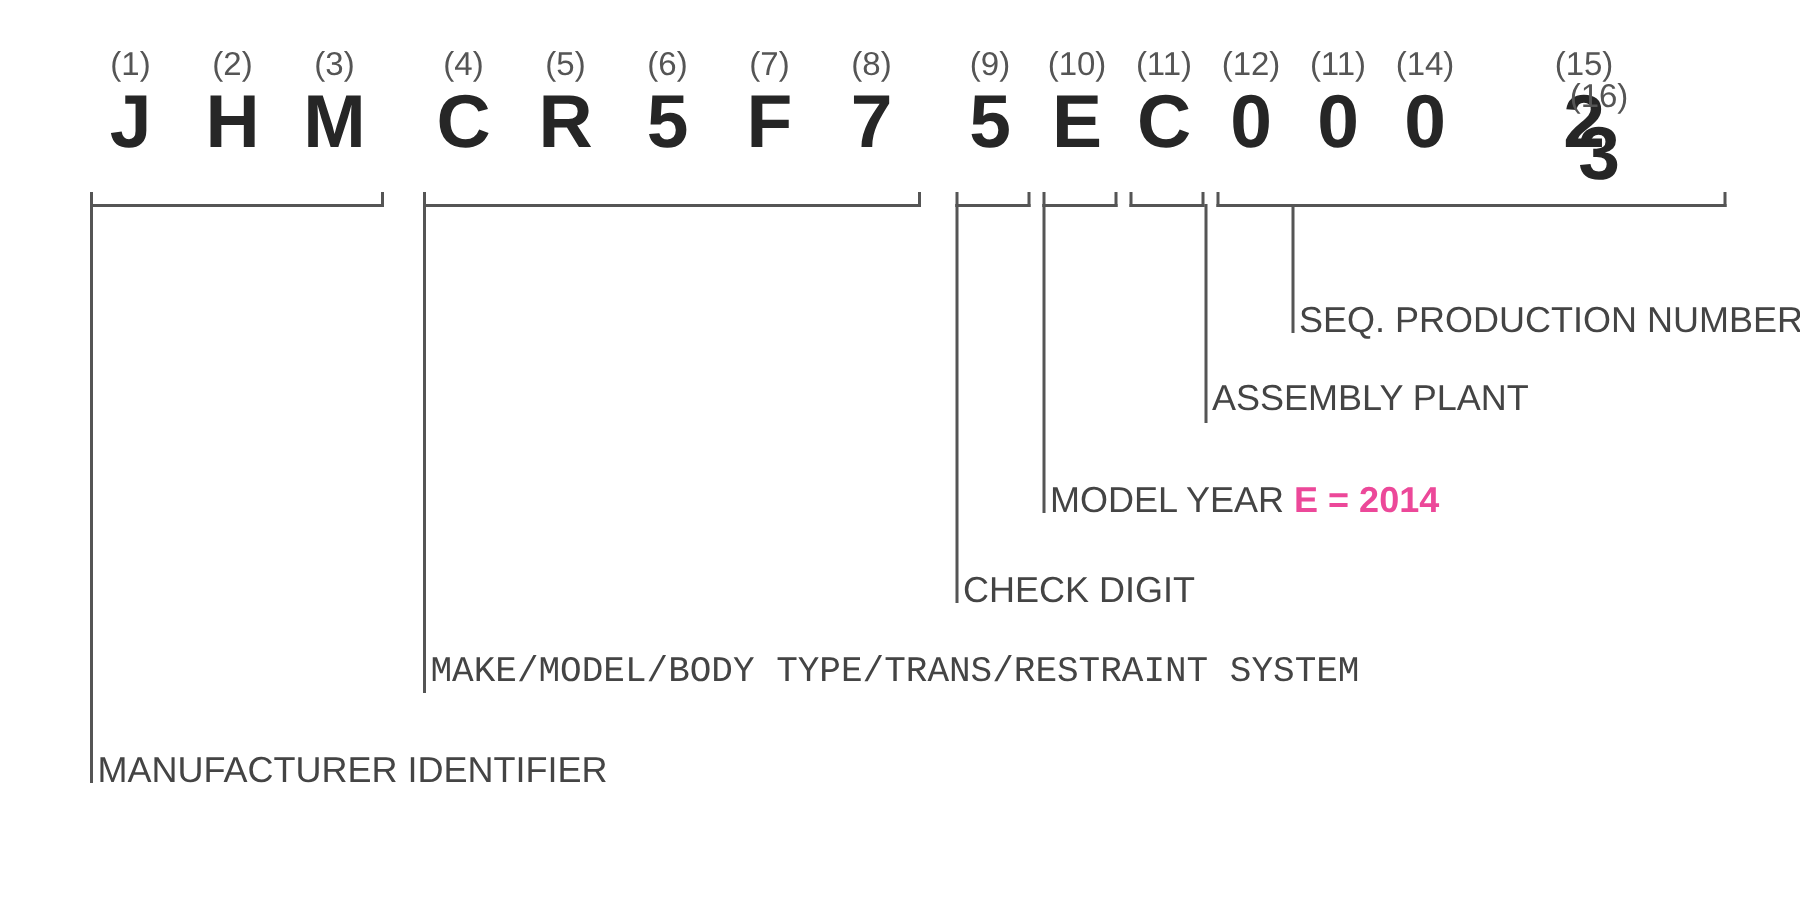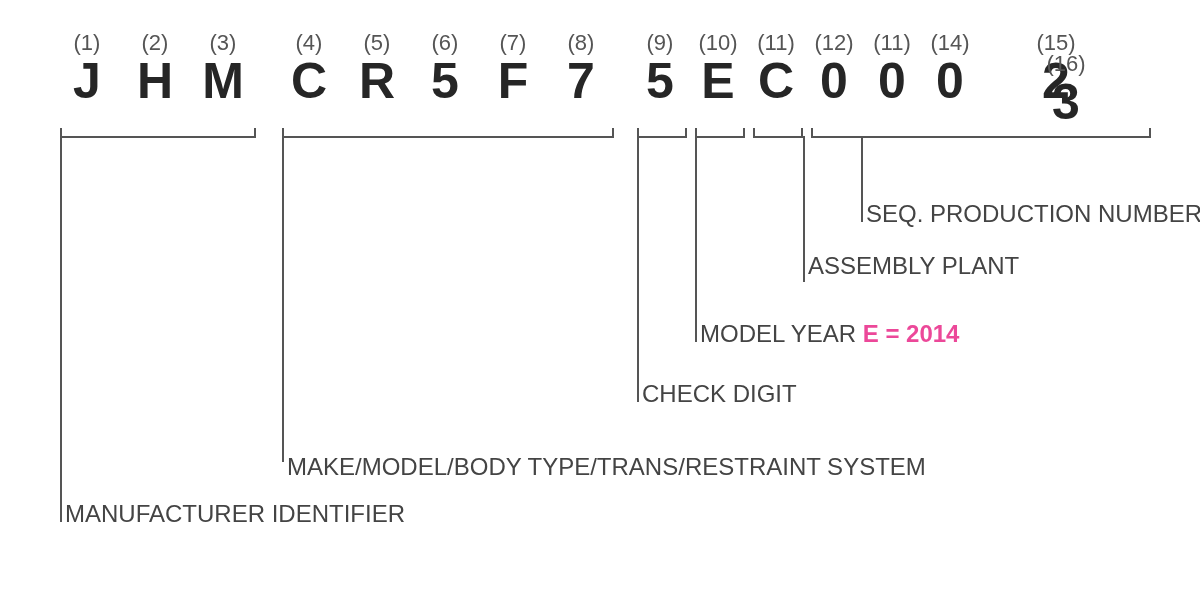--- a/index.html
+++ b/index.html
@@ -145,16 +145,16 @@
   <div class="drop" style="left:803px; top:136px; height:146px;"></div>
 
   <div class="drop" style="left:861px; top:136px; height:86px;"></div>
 
   <div class="lbl" style="left:866px; top:200px;">SEQ. PRODUCTION NUMBER</div>
   <div class="lbl" style="left:808px; top:252px;text-align:center;">ASSEMBLY PLANT</div>
   <div class="lbl" style="left:700px; top:320px;">
     <span>MODEL YEAR </span><span class="bold">E = 2014</span>
   </div>
   <div class="lbl" style="left:642px; top:380px;">CHECK DIGIT</div>
-  <div class="lbl" style="left:287px; top:453px;">MAKE/MODEL/BODY TYPE/TRANS/RESTRAINT SYSTEM</div>
+  <div class="lbl" style="left:287px; top:435px;font-family:Liberation Mono, monospace;">MAKE/MODEL/BODY TYPE/TRANS/RESTRAINT SYSTEM</div>
   <div class="lbl" style="left:65px;  top:500px;">MANUFACTURER IDENTIFIER</div>
 
 </div>
 
 </body></html>

